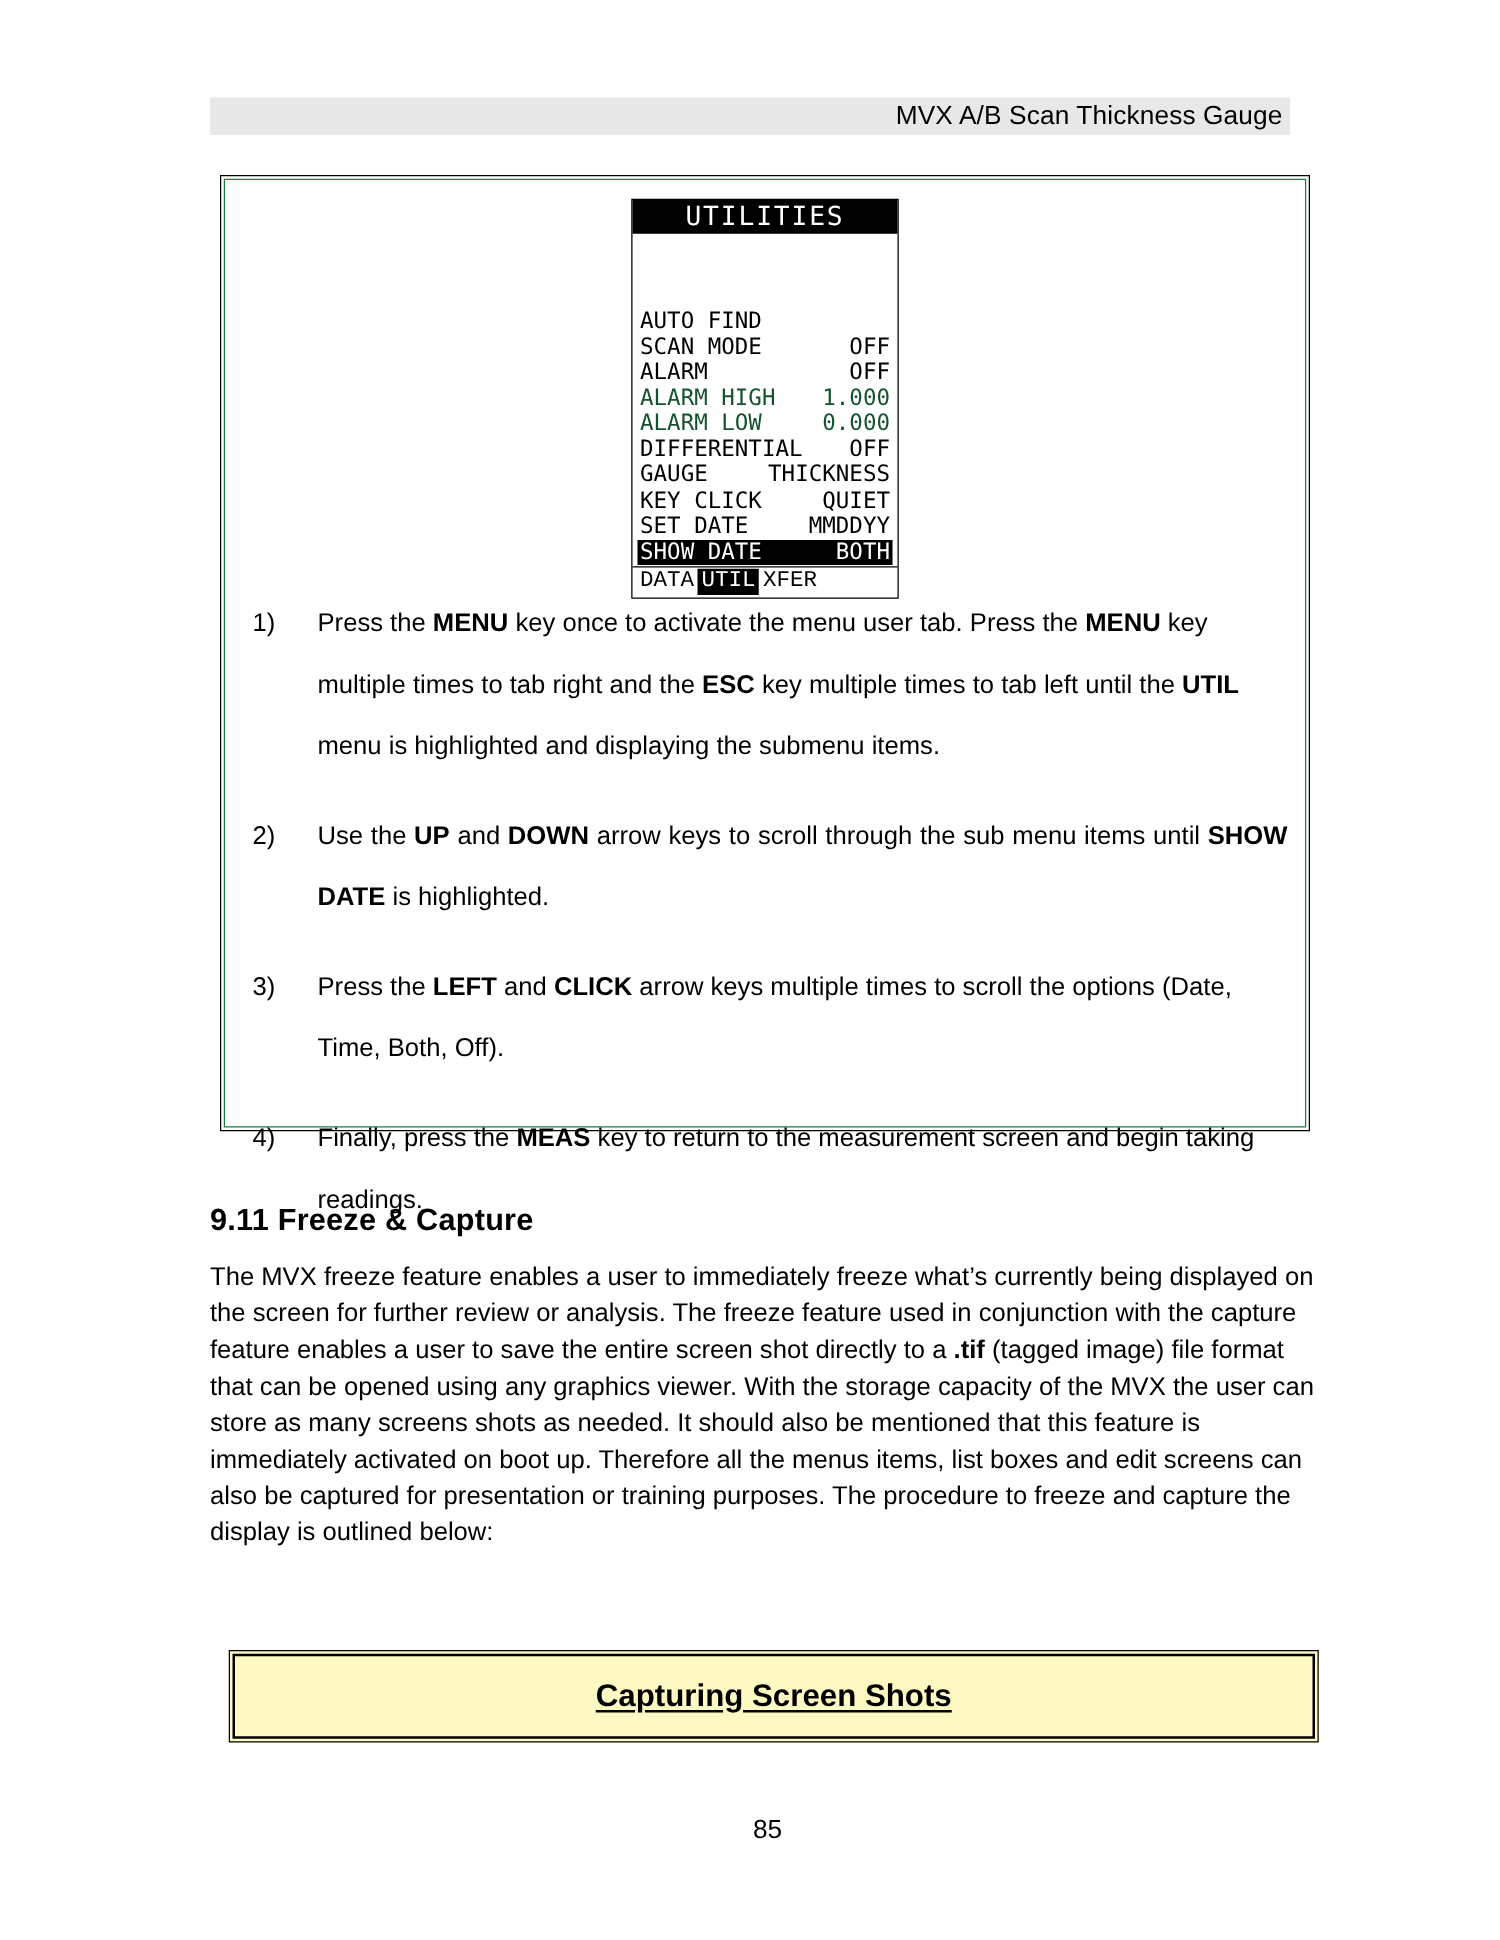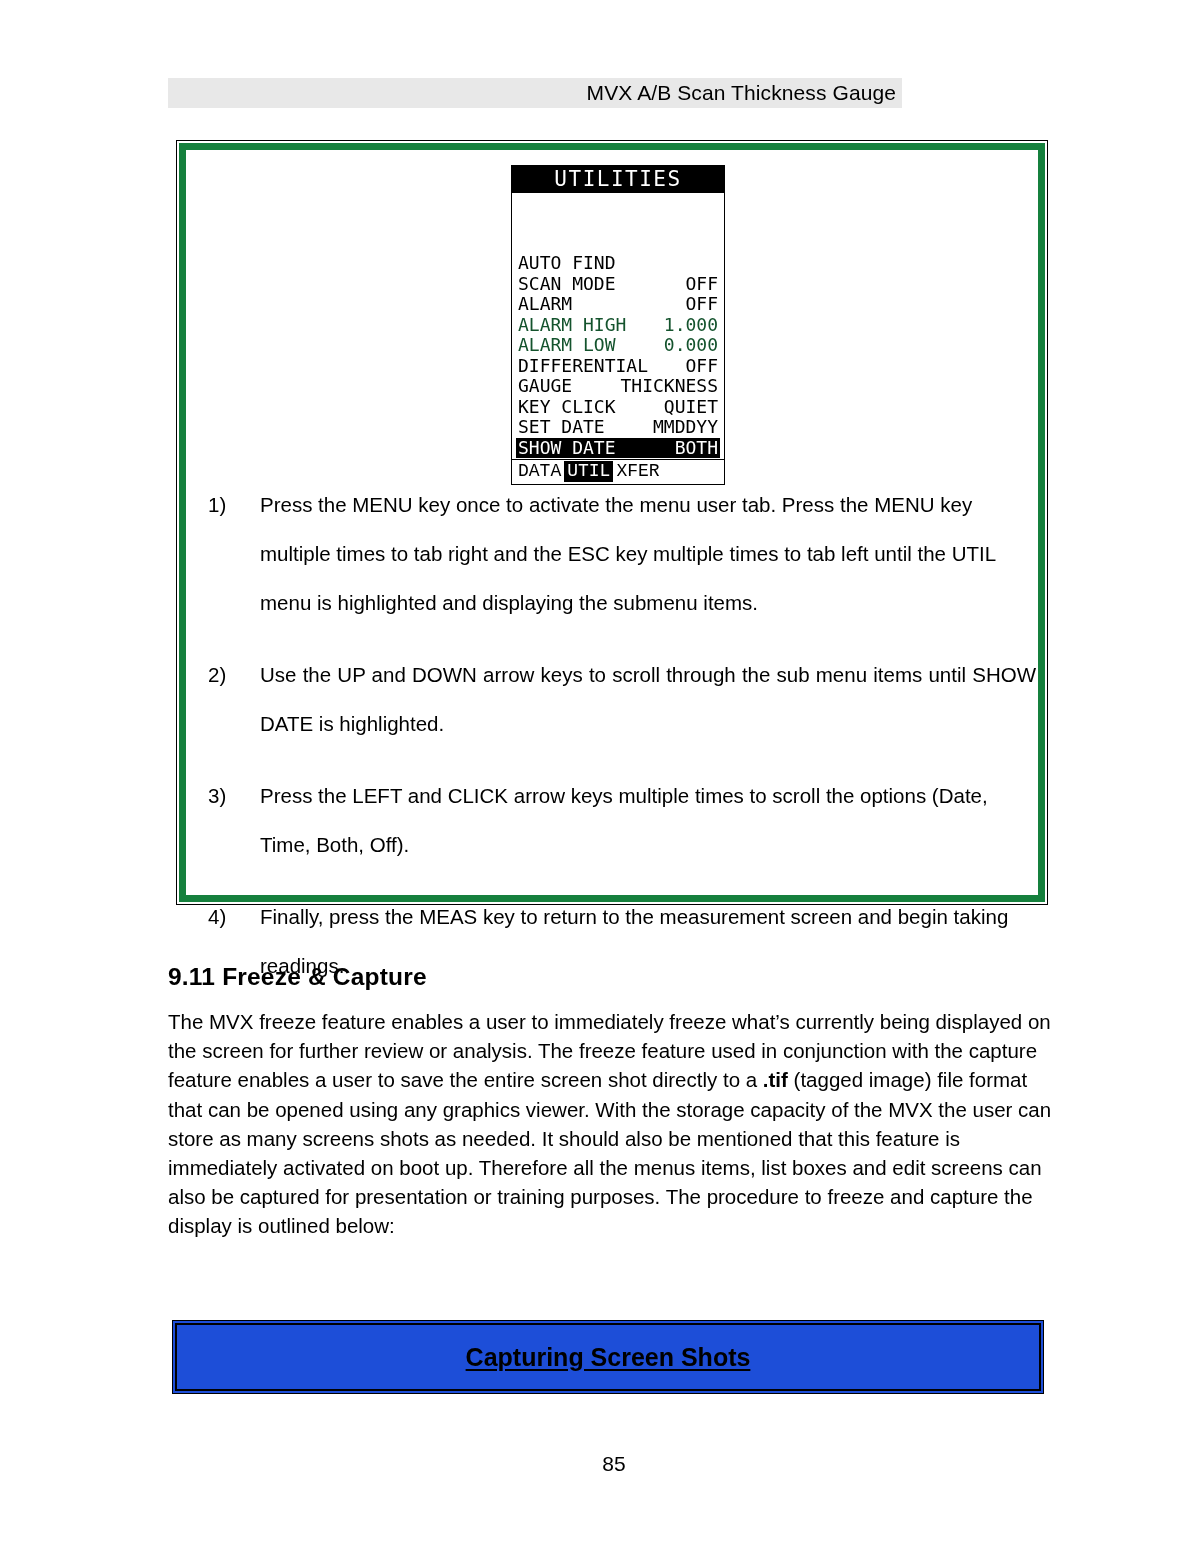--- a/index.html
+++ b/index.html
@@ -14,21 +14,21 @@
     font-family: "Liberation Sans", sans-serif;
     color: #000000;
     overflow: hidden;
   }
 
   
   .page-header {
     position: absolute;
     left: 168px;
     top: 78px;
-    width: 734px;
+    width: 864px;
     height: 30px;
     background: #e8e8e8;
     display: flex;
     align-items: center;
     justify-content: flex-end;
   }
   .page-header .hdr-text {
     font-size: 21px;
     letter-spacing: 0.1px;
     padding-right: 6px;
@@ -41,21 +41,21 @@
     left: 176px;
     top: 140px;
     width: 872px;
     height: 765px;
     border: 1px solid #000;
     padding: 2px;
     box-sizing: border-box;
     background: #fff;
   }
   .instruction-box-inner {
-    border: 7px solid #15803d;
+    border: 1px solid #15803d;
     width: 100%;
     height: 100%;
     box-sizing: border-box;
     position: relative;
   }
 
   
   .lcd {
     position: absolute;
     left: 325px;
@@ -126,21 +126,21 @@
     position: absolute;
     left: 0;
     top: 0;
     width: 40px;
     text-align: left;
     font-size: 20.5px;
     line-height: 49px;
   }
   .step.justify .txt { text-align: justify; }
   .step .txt { display: block; }
-  .step b { font-weight: normal; }
+  .step b { font-weight: bold; }
 
   
   .section-heading {
     position: absolute;
     left: 168px;
     top: 963px;
     font-size: 24.5px;
     font-weight: bold;
     letter-spacing: 0.2px;
   }
@@ -152,28 +152,28 @@
     top: 1007px;
     width: 890px;
     font-size: 20.5px;
     line-height: 29.2px;
   }
   .body-para b { font-weight: bold; }
 
   
   .capture-box {
     position: absolute;
-    left: 172px;
+    left: 183px;
     top: 1320px;
     width: 872px;
     height: 74px;
     border: 1px solid #000;
     padding: 2px;
     box-sizing: border-box;
-    background: #1d4ed8;
+    background: #fef9c3;
   }
   .capture-box-inner {
     border: 2px solid #000;
     width: 100%;
     height: 100%;
     box-sizing: border-box;
     display: flex;
     align-items: center;
     justify-content: center;
   }

